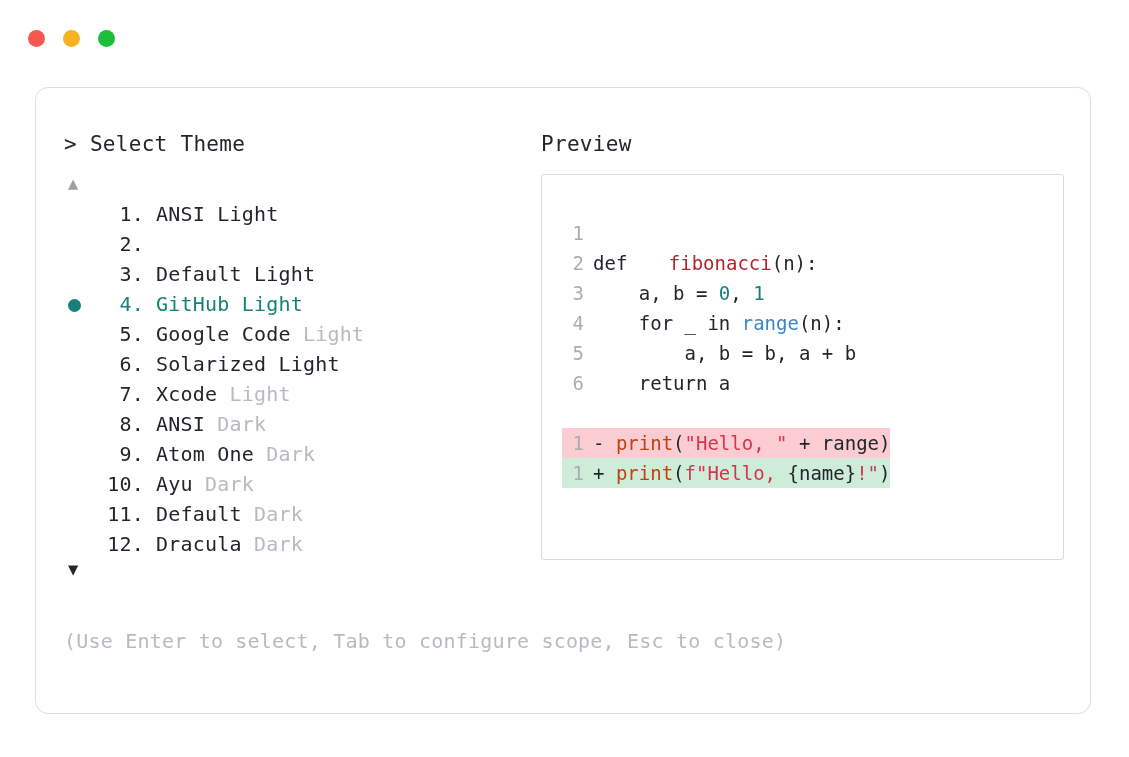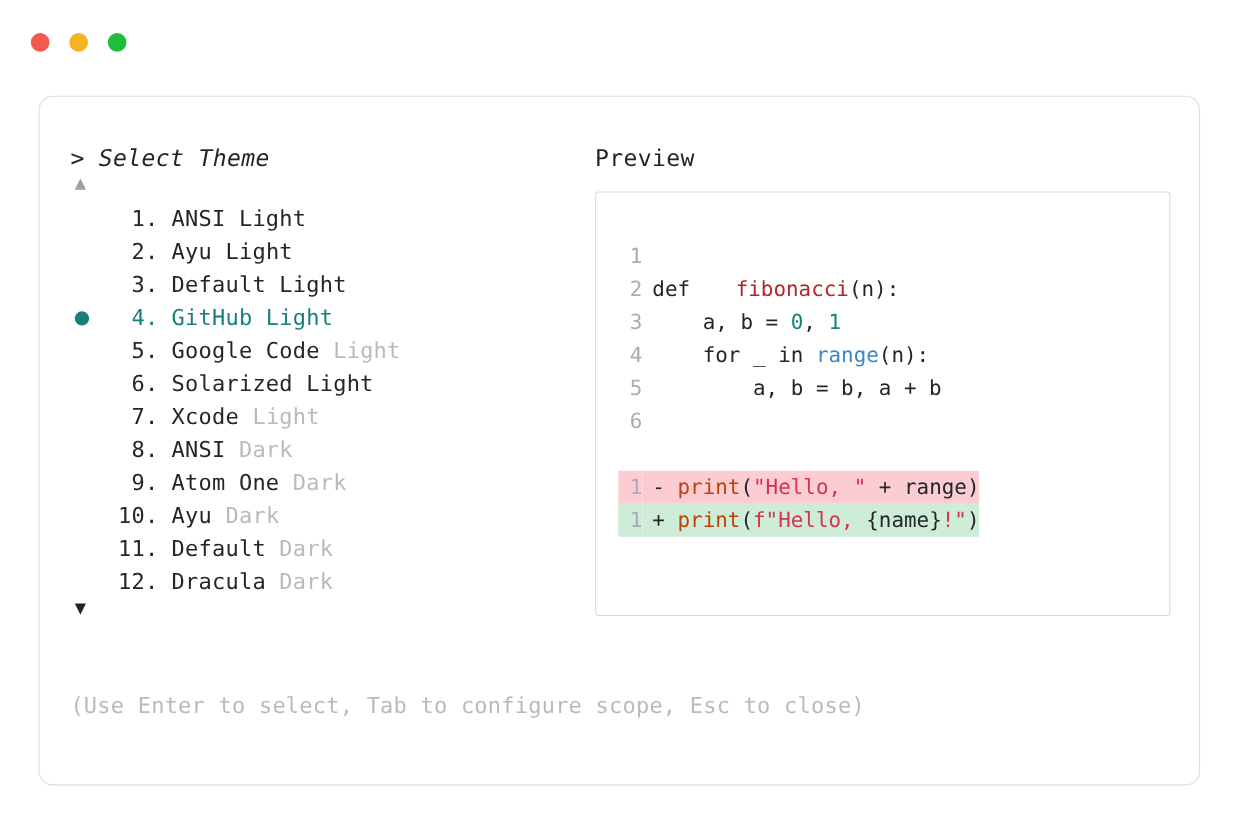--- a/index.html
+++ b/index.html
@@ -65,22 +65,21 @@
     top: 43px;
     width: 470px;
   }
 
   .prompt-line {
     font-size: 21px;
     line-height: 26px;
     letter-spacing: 0.3px;
     color: #22262b;
     white-space: pre;
-    margin-bottom: 0;
-    font-style: italic;
+    margin-bottom: 16px;
   }
 
   .scroll-arrow {
     font-size: 17px;
     line-height: 20px;
     padding-left: 4px;
     height: 22px;
   }
   .scroll-arrow.up   { color: #9aa0a6; }
   .scroll-arrow.down { color: #22262b; }
@@ -222,21 +221,21 @@
   </div>
 
   <div class="card">
     <div class="card-inner">
 
       <div class="left-pane">
         <div class="prompt-line">&gt; Select Theme</div>
         <div class="scroll-arrow up">▲</div>
         <div class="theme-list">
             <div class="theme-row"><span class="bullet-cell"></span><span class="num-cell"> 1.</span><span class="name-cell"><span class="strong">ANSI</span> <span class="strong">Light</span></span></div>
-            <div class="theme-row"><span class="bullet-cell"></span><span class="num-cell"> 2.</span><span class="name-cell"><span class="strong">Ayu</span> <span class="strong">Light</span></span></div>
+            <div class="theme-row"><span class="bullet-cell"></span><span class="num-cell"> 2.</span></div>
             <div class="theme-row"><span class="bullet-cell"></span><span class="num-cell"> 3.</span><span class="name-cell"><span class="strong">Default</span> <span class="strong">Light</span></span></div>
             <div class="theme-row selected"><span class="bullet-cell"><span class="bullet"></span></span><span class="num-cell"> 4.</span><span class="name-cell"><span class="strong">GitHub</span> <span class="strong">Light</span></span></div>
             <div class="theme-row"><span class="bullet-cell"></span><span class="num-cell"> 5.</span><span class="name-cell"><span class="strong">Google Code</span> <span class="dim">Light</span></span></div>
             <div class="theme-row"><span class="bullet-cell"></span><span class="num-cell"> 6.</span><span class="name-cell"><span class="strong">Solarized</span> <span class="strong">Light</span></span></div>
             <div class="theme-row"><span class="bullet-cell"></span><span class="num-cell"> 7.</span><span class="name-cell"><span class="strong">Xcode</span> <span class="dim">Light</span></span></div>
             <div class="theme-row"><span class="bullet-cell"></span><span class="num-cell"> 8.</span><span class="name-cell"><span class="strong">ANSI</span> <span class="dim">Dark</span></span></div>
             <div class="theme-row"><span class="bullet-cell"></span><span class="num-cell"> 9.</span><span class="name-cell"><span class="strong">Atom One</span> <span class="dim">Dark</span></span></div>
             <div class="theme-row"><span class="bullet-cell"></span><span class="num-cell">10.</span><span class="name-cell"><span class="strong">Ayu</span> <span class="dim">Dark</span></span></div>
             <div class="theme-row"><span class="bullet-cell"></span><span class="num-cell">11.</span><span class="name-cell"><span class="strong">Default</span> <span class="dim">Dark</span></span></div>
             <div class="theme-row"><span class="bullet-cell"></span><span class="num-cell">12.</span><span class="name-cell"><span class="strong">Dracula</span> <span class="dim">Dark</span></span></div>
@@ -246,21 +245,21 @@
 
       <div class="right-pane">
         <div class="preview-title">Preview</div>
         <div class="preview-box">
           <div>
               <div class="code-line"><span class="ln">1</span></div>
               <div class="code-line"><span class="ln">2</span><span class="code-text"><span class="tok-kw">def </span><span class="tok-fn">fibonacci</span><span class="tok-plain">(n):</span></span></div>
               <div class="code-line"><span class="ln">3</span><span class="code-text"><span class="tok-plain">    a, b = </span><span class="tok-num">0</span><span class="tok-plain">, </span><span class="tok-num">1</span></span></div>
               <div class="code-line"><span class="ln">4</span><span class="code-text"><span class="tok-plain">    for _ in </span><span class="tok-builtin">range</span><span class="tok-plain">(n):</span></span></div>
               <div class="code-line"><span class="ln">5</span><span class="code-text"><span class="tok-plain">        a, b = b, a + b</span></span></div>
-              <div class="code-line"><span class="ln">6</span></div>
+              <div class="code-line"><span class="ln">6</span><span class="code-text"><span class="tok-plain">    return a</span></span></div>
             </div>
           <div class="spacer-line"></div>
           <div>
               <div class="code-line diff-line diff-del"><span class="ln diff-bg" style="background: rgb(251, 205, 210);">1</span><span class="code-text diff-bg" style="background: rgb(251, 205, 210);"><span class="diff-sign">- </span><span class="tok-print">print</span><span class="tok-plain">(</span><span class="tok-str">"Hello, "</span><span class="tok-plain"> + range)</span></span></div>
               <div class="code-line diff-line diff-add"><span class="ln diff-bg" style="background: rgb(205, 237, 217);">1</span><span class="code-text diff-bg" style="background: rgb(205, 237, 217);"><span class="diff-sign">+ </span><span class="tok-print">print</span><span class="tok-plain">(</span><span class="tok-str">f"Hello, </span><span class="tok-plain">{name}</span><span class="tok-str">!"</span><span class="tok-plain">)</span></span></div>
             </div>
         </div>
       </div>
 
       <div class="footer-hint">(Use Enter to select, Tab to configure scope, Esc to close)</div>

